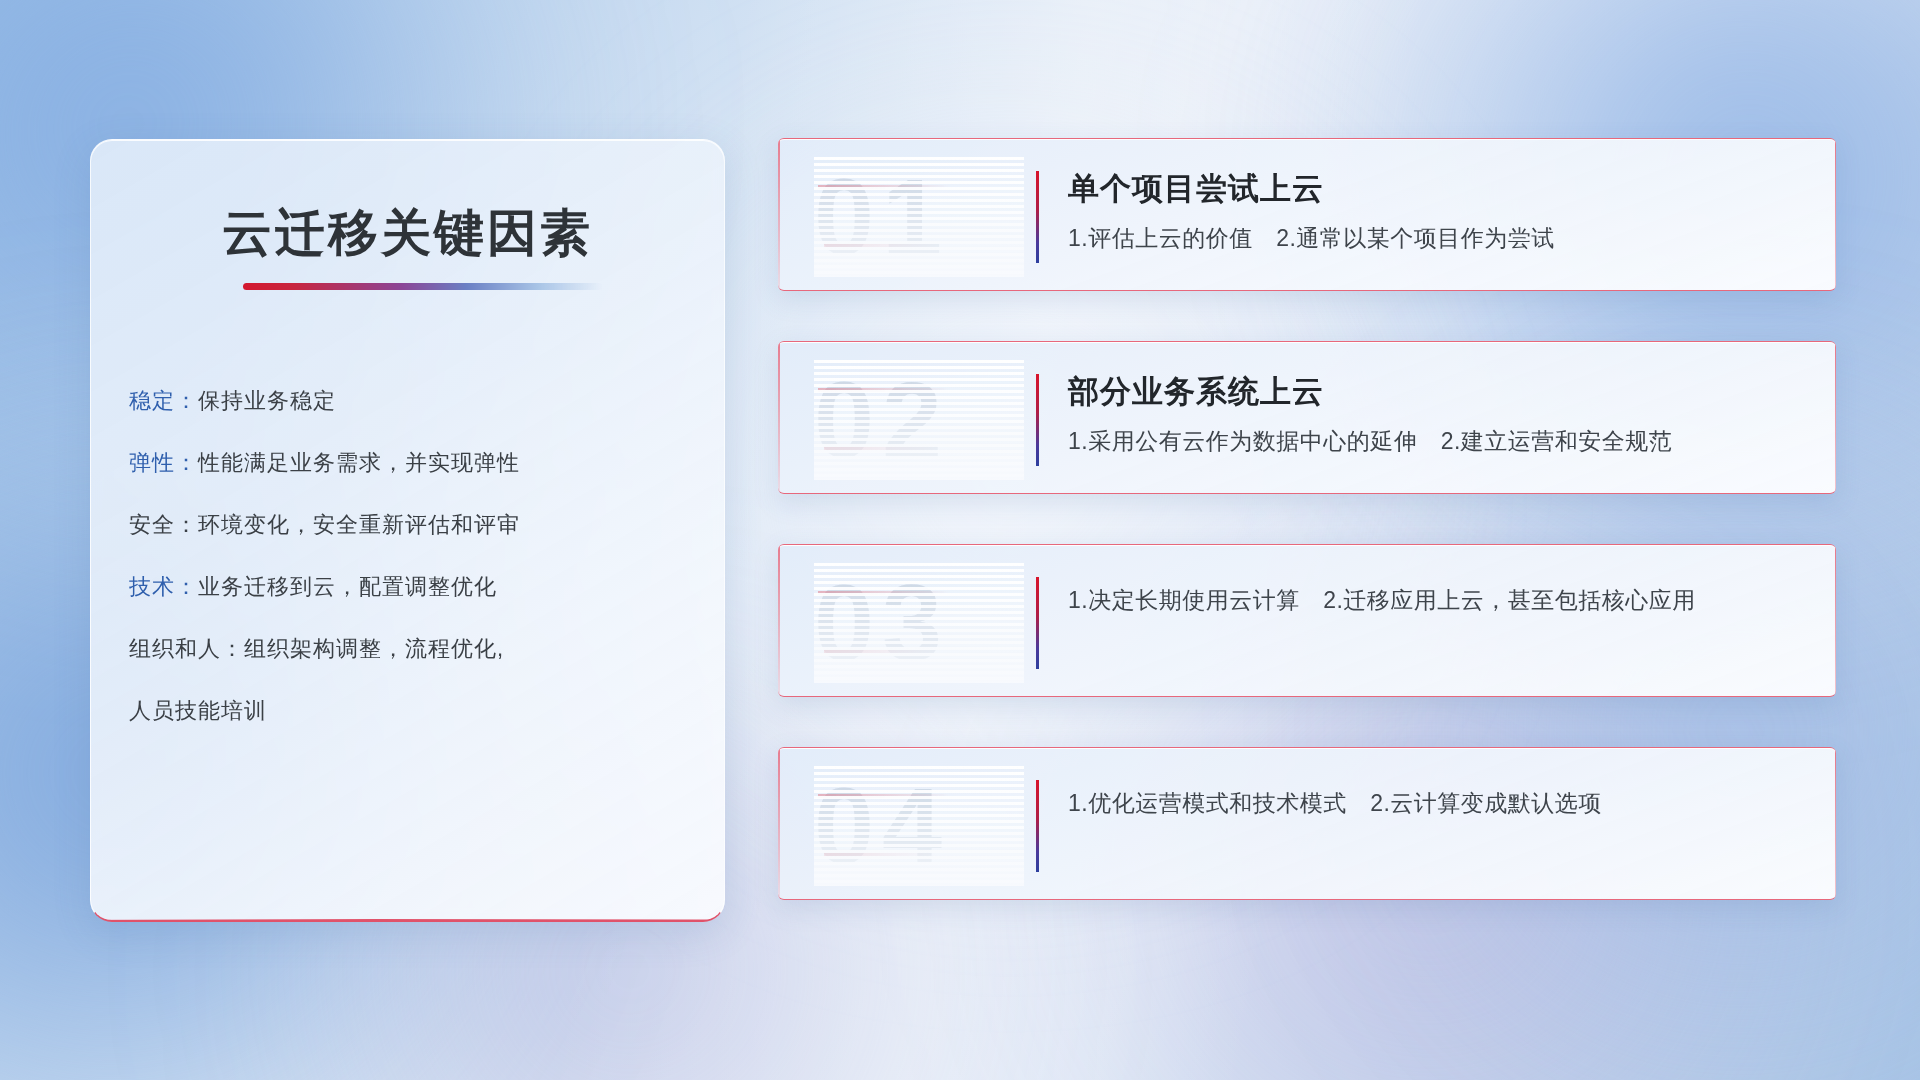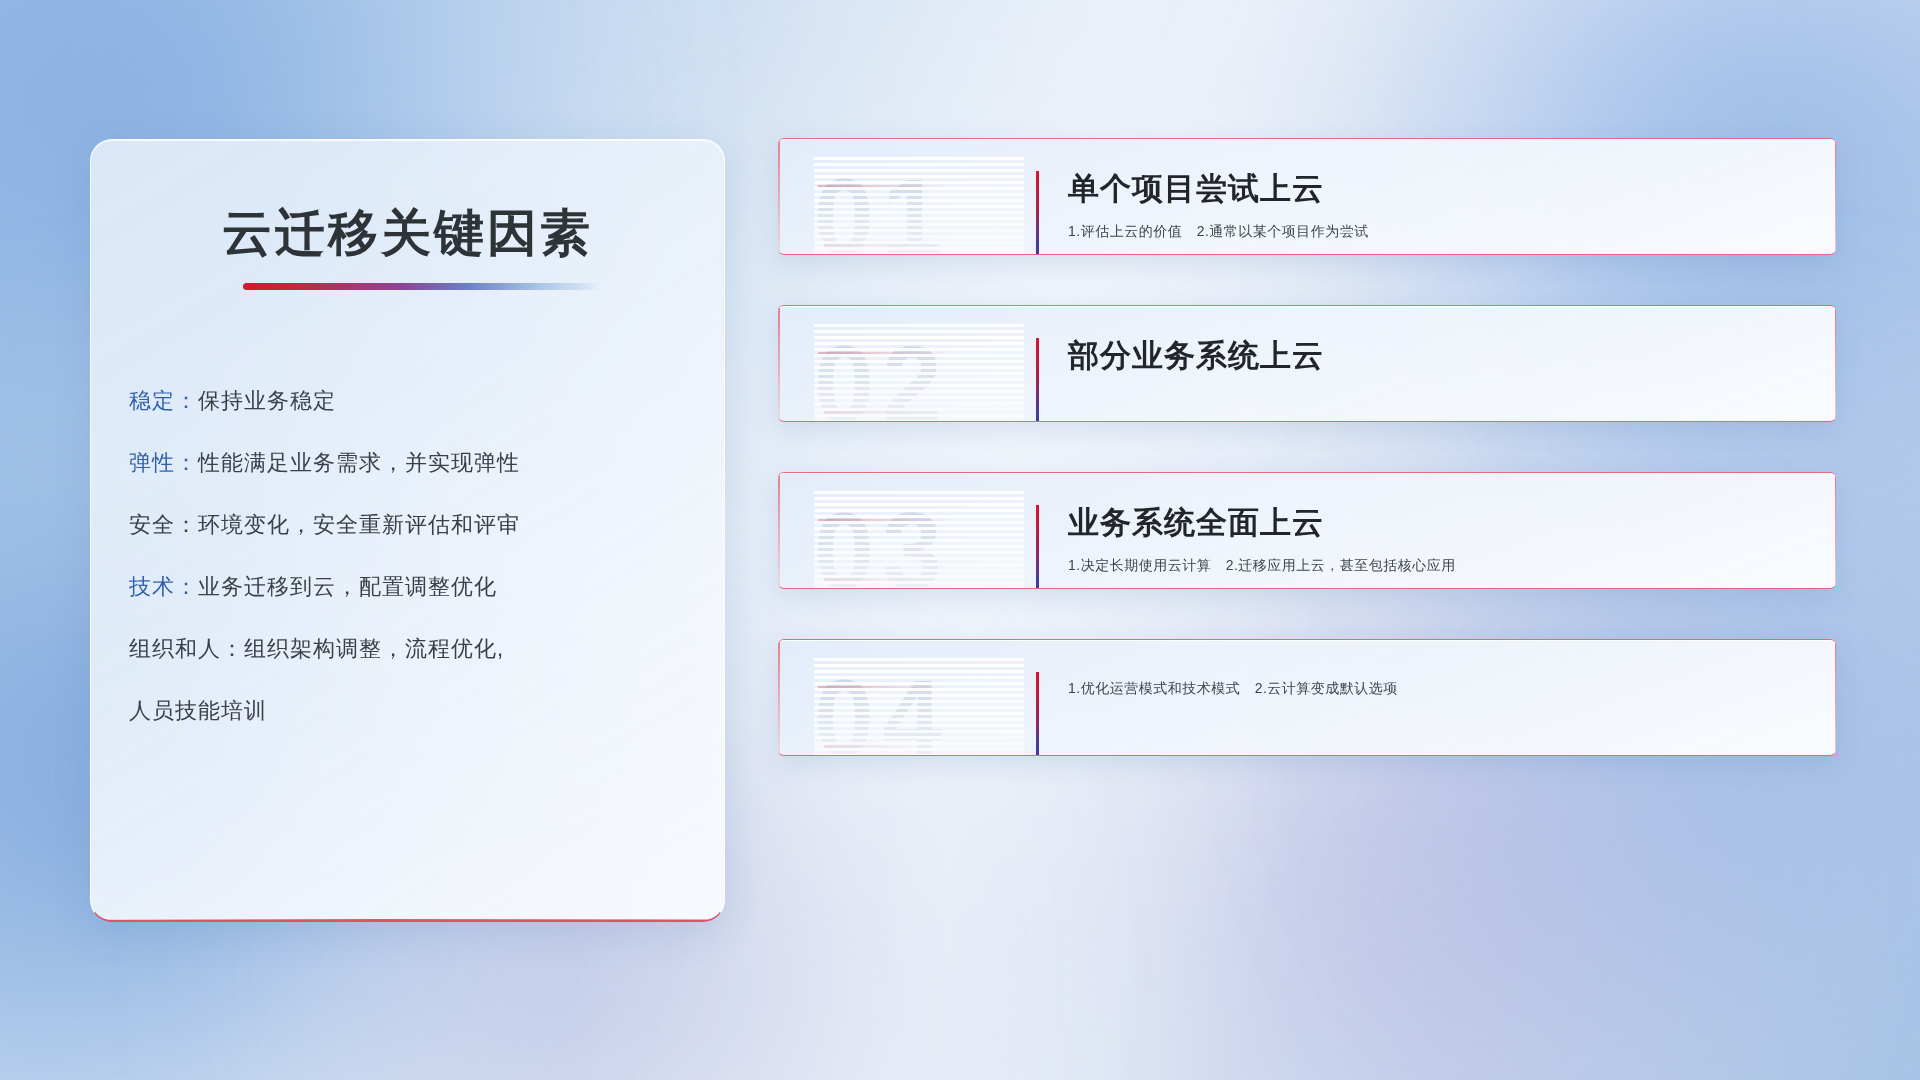--- a/index.html
+++ b/index.html
@@ -76,21 +76,21 @@
   .list-line {
     font-size:22px; line-height:62px; color:#3b4046; white-space:nowrap;
     letter-spacing:1px;
   }
   .list-key { color:#2f5fad; }
   .list-key.plain { color:#3b4046; }
 
   
   .cards { position:absolute; left:778px; top:138px; width:1058px; }
   .card {
-    position:relative; height:117px; margin-bottom:50px;
+    position:relative; height:153px; margin-bottom:50px;
     border-radius:6px;
     background:linear-gradient(160deg, rgba(226,236,249,.92) 0%, rgba(240,245,252,.92) 45%, rgba(252,253,255,.97) 100%);
     border-top:1.5px solid #e7687c;
     border-bottom:1.5px solid #e7687c;
     box-shadow:0 8px 26px rgba(74,112,168,.15), inset 0 1px 0 rgba(255,255,255,.9);
     overflow:hidden;
   }
   .card::before{
     content:""; position:absolute; left:0; top:0; bottom:0; width:1.5px;
     background:linear-gradient(180deg, rgba(231,104,124,.85), rgba(231,104,124,.15));
@@ -131,21 +131,21 @@
     position:absolute; left:258px; top:32px; width:3px; height:92px;
     background:linear-gradient(180deg, #d8152c 0%, #b01e46 42%, #4a3a9c 78%, #2d3f9e 100%);
   }
   .card-body { position:absolute; left:290px; top:28px; right:24px; }
   .card-title {
     font-size:31px; font-weight:700; color:#22262b; letter-spacing:1px;
     line-height:44px;
   }
   .card-desc {
     margin-top:12px;
-    font-size:14px; color:#3e444b; letter-spacing:.5px; white-space:nowrap;
+    font-size:23px; color:#3e444b; letter-spacing:.5px; white-space:nowrap;
   }
 </style>
 </head>
 <body>
 
 <div class="bg">
   <div class="bg-base"></div>
   <div class="blob blob-a"></div>
   <div class="blob blob-b"></div>
   <div class="blob blob-c"></div>
@@ -190,33 +190,33 @@
         <div class="card-num-wrap">
           <div class="card-num-base">02</div>
           <div class="card-num-tint"></div>
           <div class="card-num-tint2"></div>
           <div class="card-num-stripe"></div>
           <div class="card-num-fade"></div>
         </div>
         <div class="card-bar"></div>
         <div class="card-body">
           <div class="card-title">部分业务系统上云</div>
+          <div class="card-desc">1.采用公有云作为数据中心的延伸　2.建立运营和安全规范</div>
         </div>
       </article>
       <article class="card">
         <div class="card-num-wrap">
           <div class="card-num-base">03</div>
           <div class="card-num-tint"></div>
           <div class="card-num-tint2"></div>
           <div class="card-num-stripe"></div>
           <div class="card-num-fade"></div>
         </div>
         <div class="card-bar"></div>
         <div class="card-body">
-          <div class="card-title">业务系统全面上云</div>
           <div class="card-desc">1.决定长期使用云计算　2.迁移应用上云，甚至包括核心应用</div>
         </div>
       </article>
       <article class="card">
         <div class="card-num-wrap">
           <div class="card-num-base">04</div>
           <div class="card-num-tint"></div>
           <div class="card-num-tint2"></div>
           <div class="card-num-stripe"></div>
           <div class="card-num-fade"></div>

